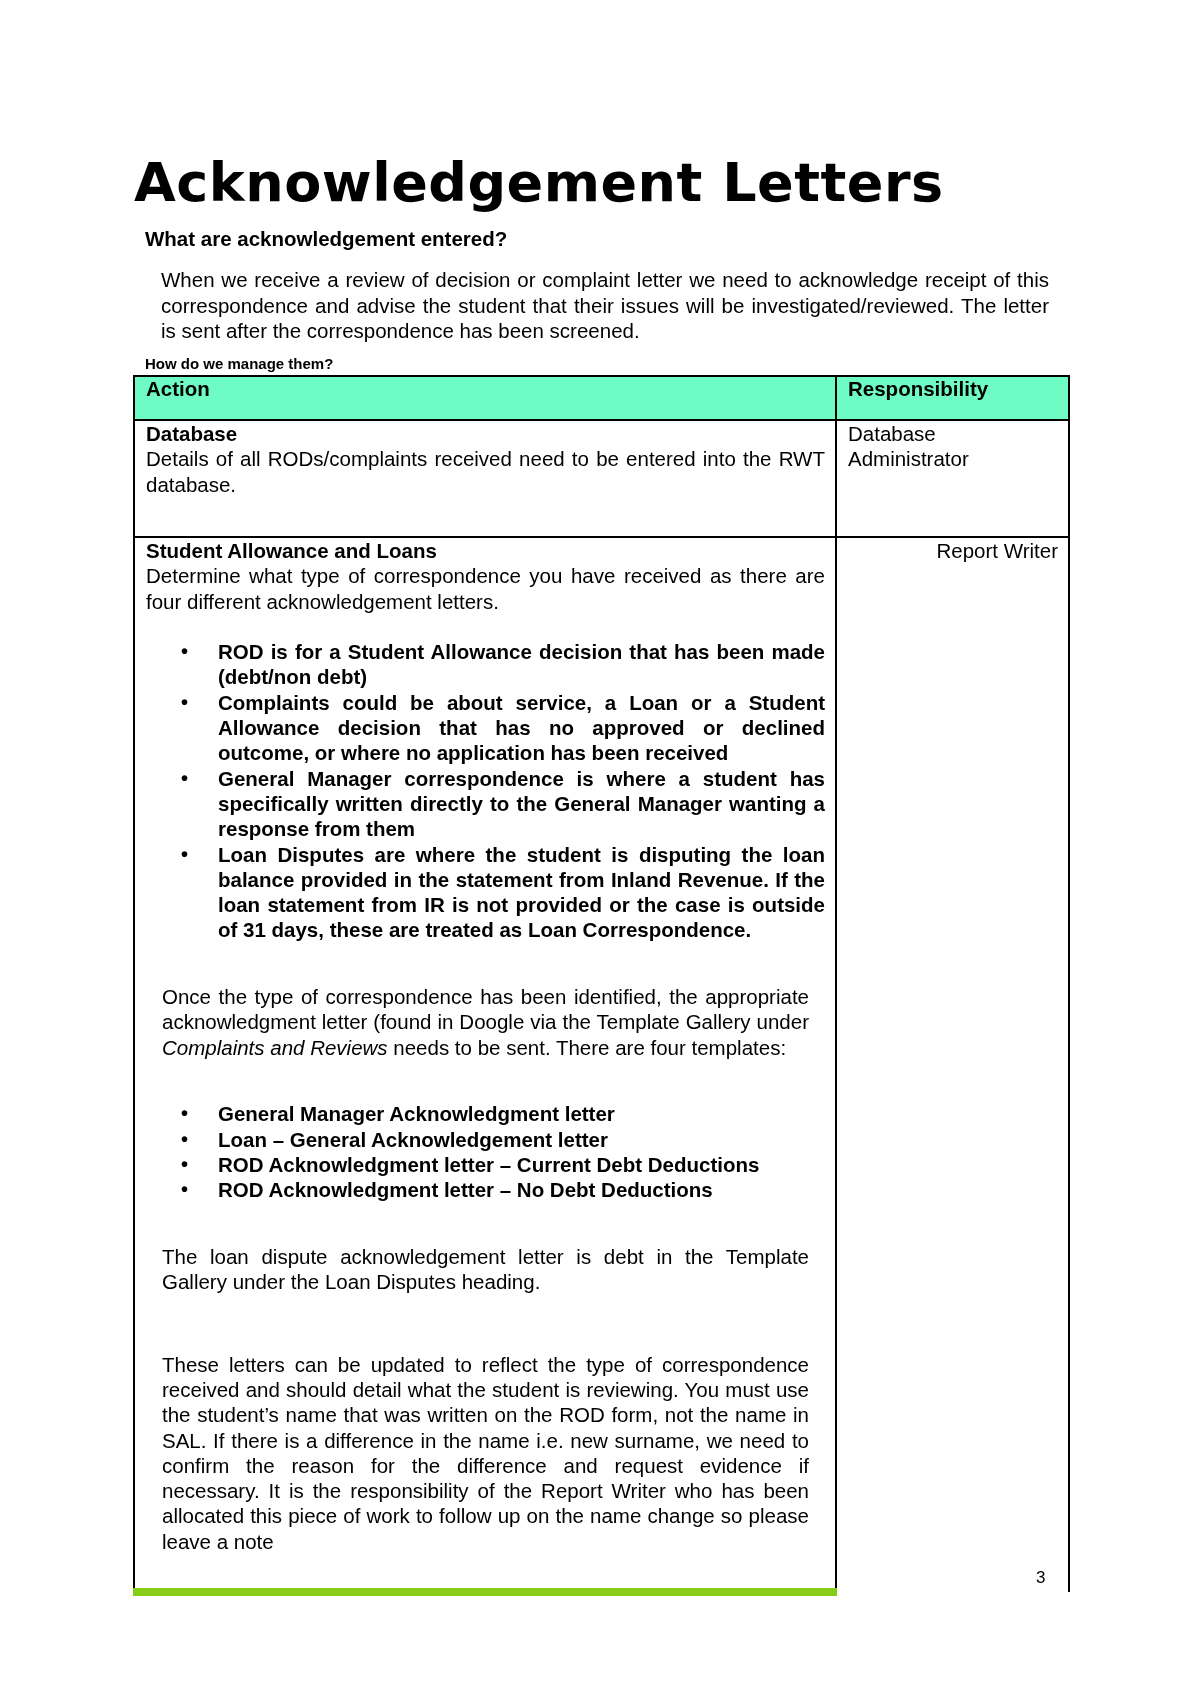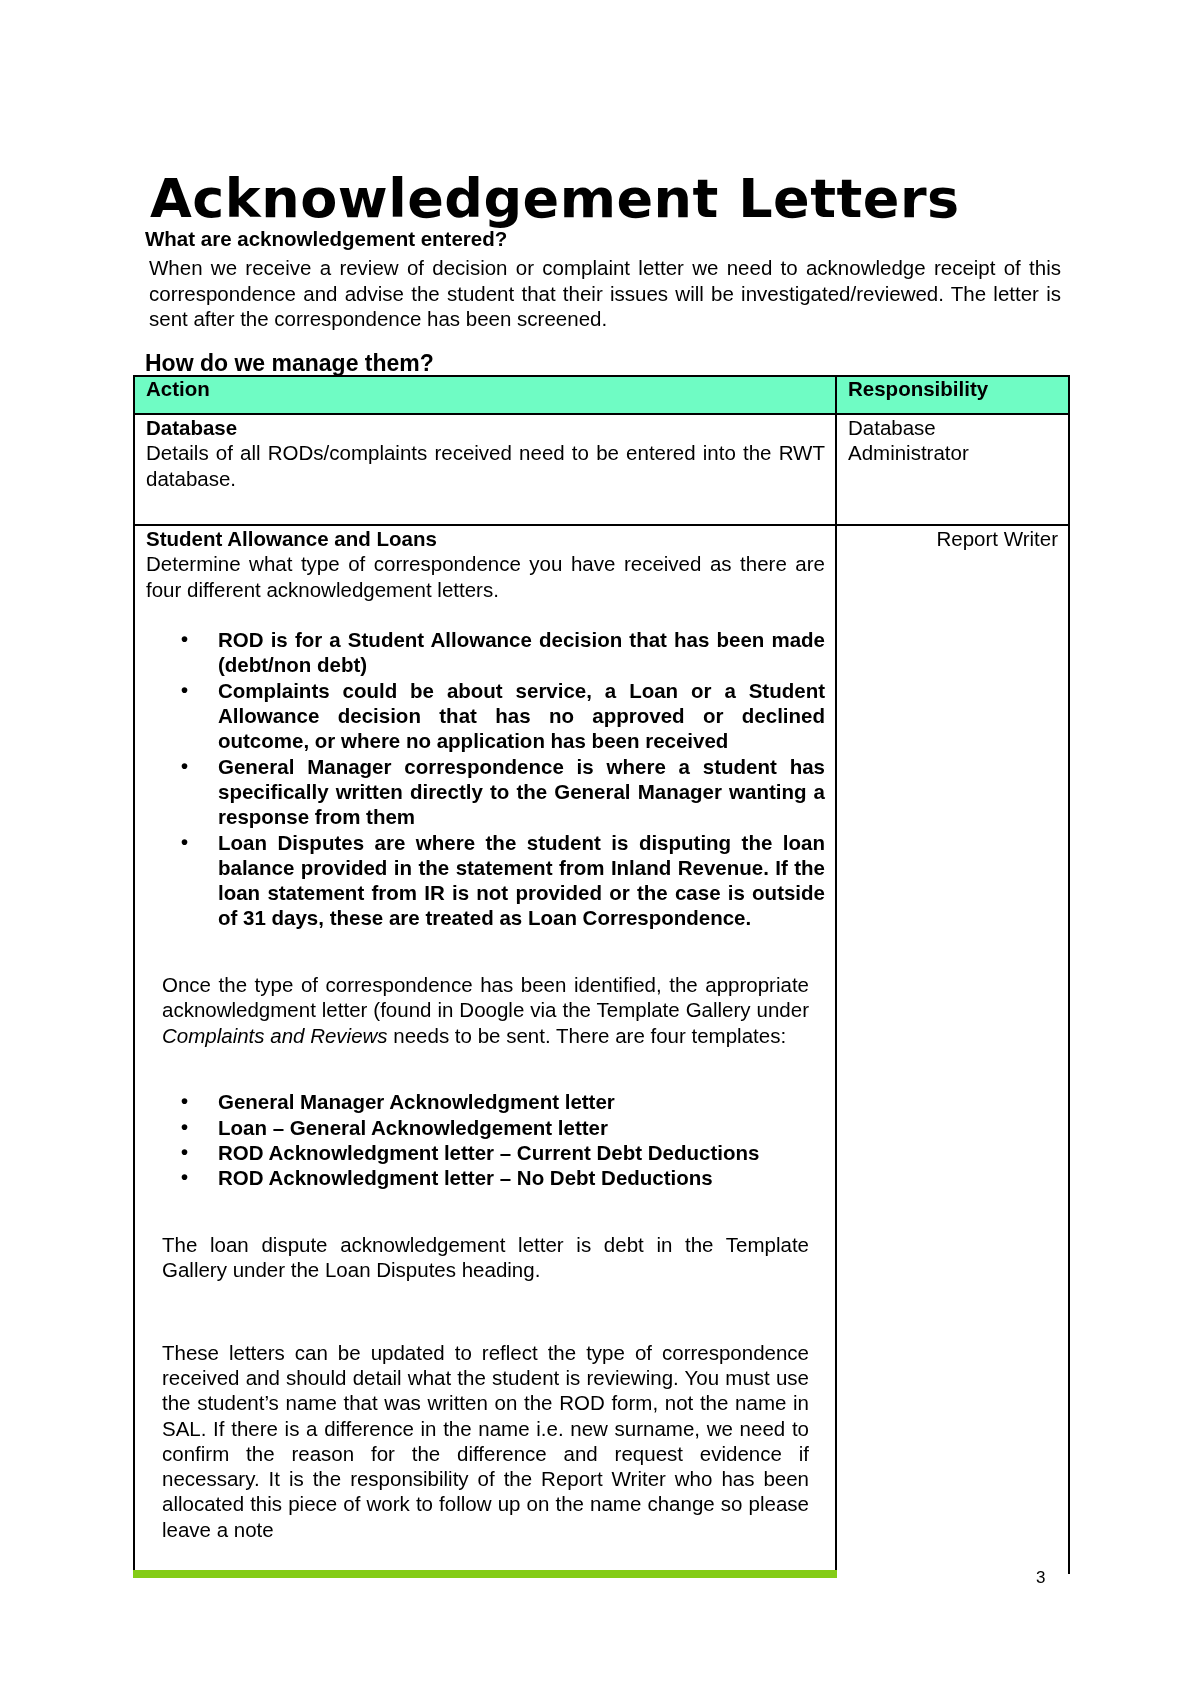--- a/index.html
+++ b/index.html
@@ -1,30 +1,30 @@
 <!DOCTYPE html>
 <html><head>
 <meta charset="utf-8">
 <style>
   html, body { margin:0; padding:0; background:#ffffff; }
   body { width:1190px; height:1684px; position:relative; overflow:hidden;
          font-family:"Liberation Sans", sans-serif; color:#000; }
-  .title { position:absolute; left:134px; top:150px; margin:16px;
+  .title { position:absolute; left:134px; top:150px; margin:0;
            font-family:"DejaVu Sans", sans-serif; font-weight:bold;
            font-size:54px; line-height:66px; letter-spacing:0.5px; white-space:nowrap; }
   .intro { position:absolute; left:145px; top:226px; width:920px;
            font-size:20.5px; line-height:25.3px; }
   .intro .q { font-weight:bold; margin:0; }
-  .intro p { margin:4px; }
-  .manage { position:absolute; left:145px; top:351px; font-size:23px;
+  .intro p { margin:16px; }
+  .manage { position:absolute; left:145px; top:351px; font-size:15px;
             line-height:25px; font-weight:bold; }
   table.t { position:absolute; left:133px; top:375px; width:937px;
             border-collapse:collapse; font-size:20.5px; line-height:25.3px; table-layout:fixed; }
   table.t td, table.t th { border:2px solid #000; vertical-align:top;
-            padding:0 10px 12px 11px; text-align:left; }
+            padding:0 10px 18px 11px; text-align:left; }
   table.t th { background:#6ffcc4; font-weight:bold; height:24px; line-height:24px; }
   .col1 { width:702px; }
   .bold { font-weight:bold; }
   .just { text-align:justify; }
   .gap { height:25.3px; }
   ul.b { margin:0; padding:0 0 0 72px; list-style:none;font-weight:bold; }
   ul.b li { position:relative; text-align:justify; }
   ul.b li::before { content:"•"; position:absolute; left:-37px; top:0; font-size:20px; }
   .cut-last td.c1 { border-bottom:8px solid #84cc16; }
   .cut-last td.c2 { border-bottom:none; border-right:2px solid #000;text-align:right; }

